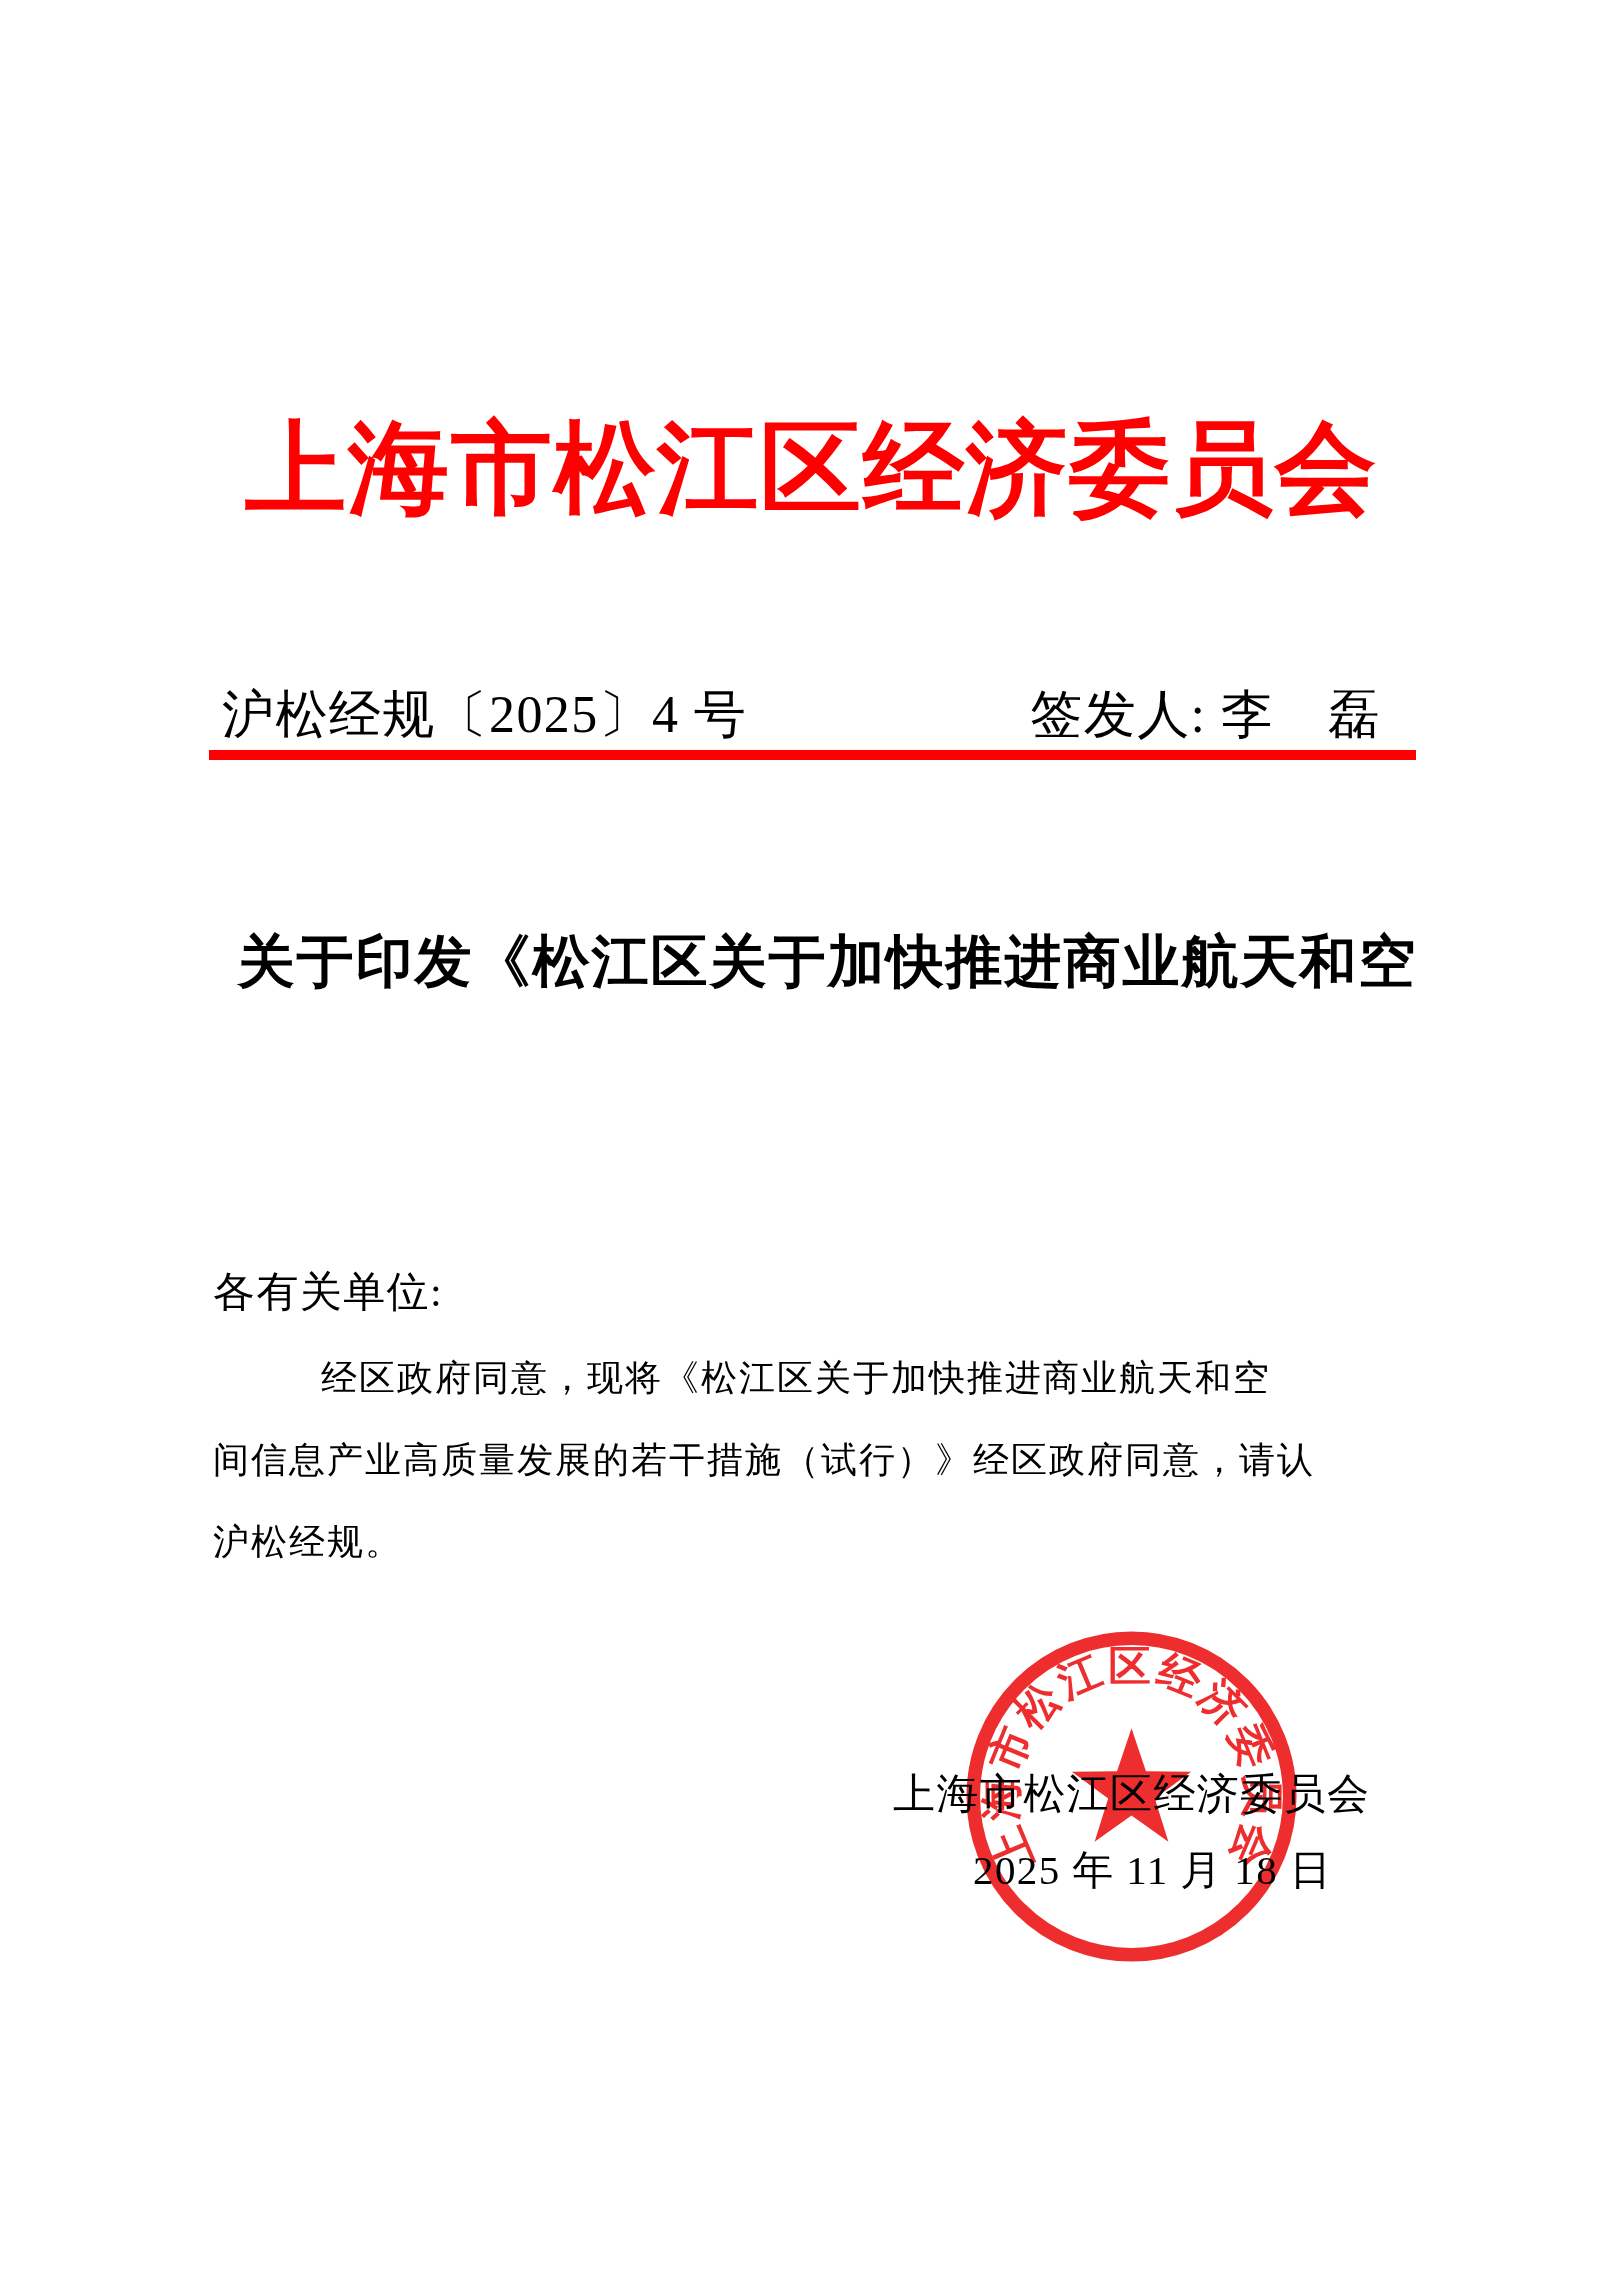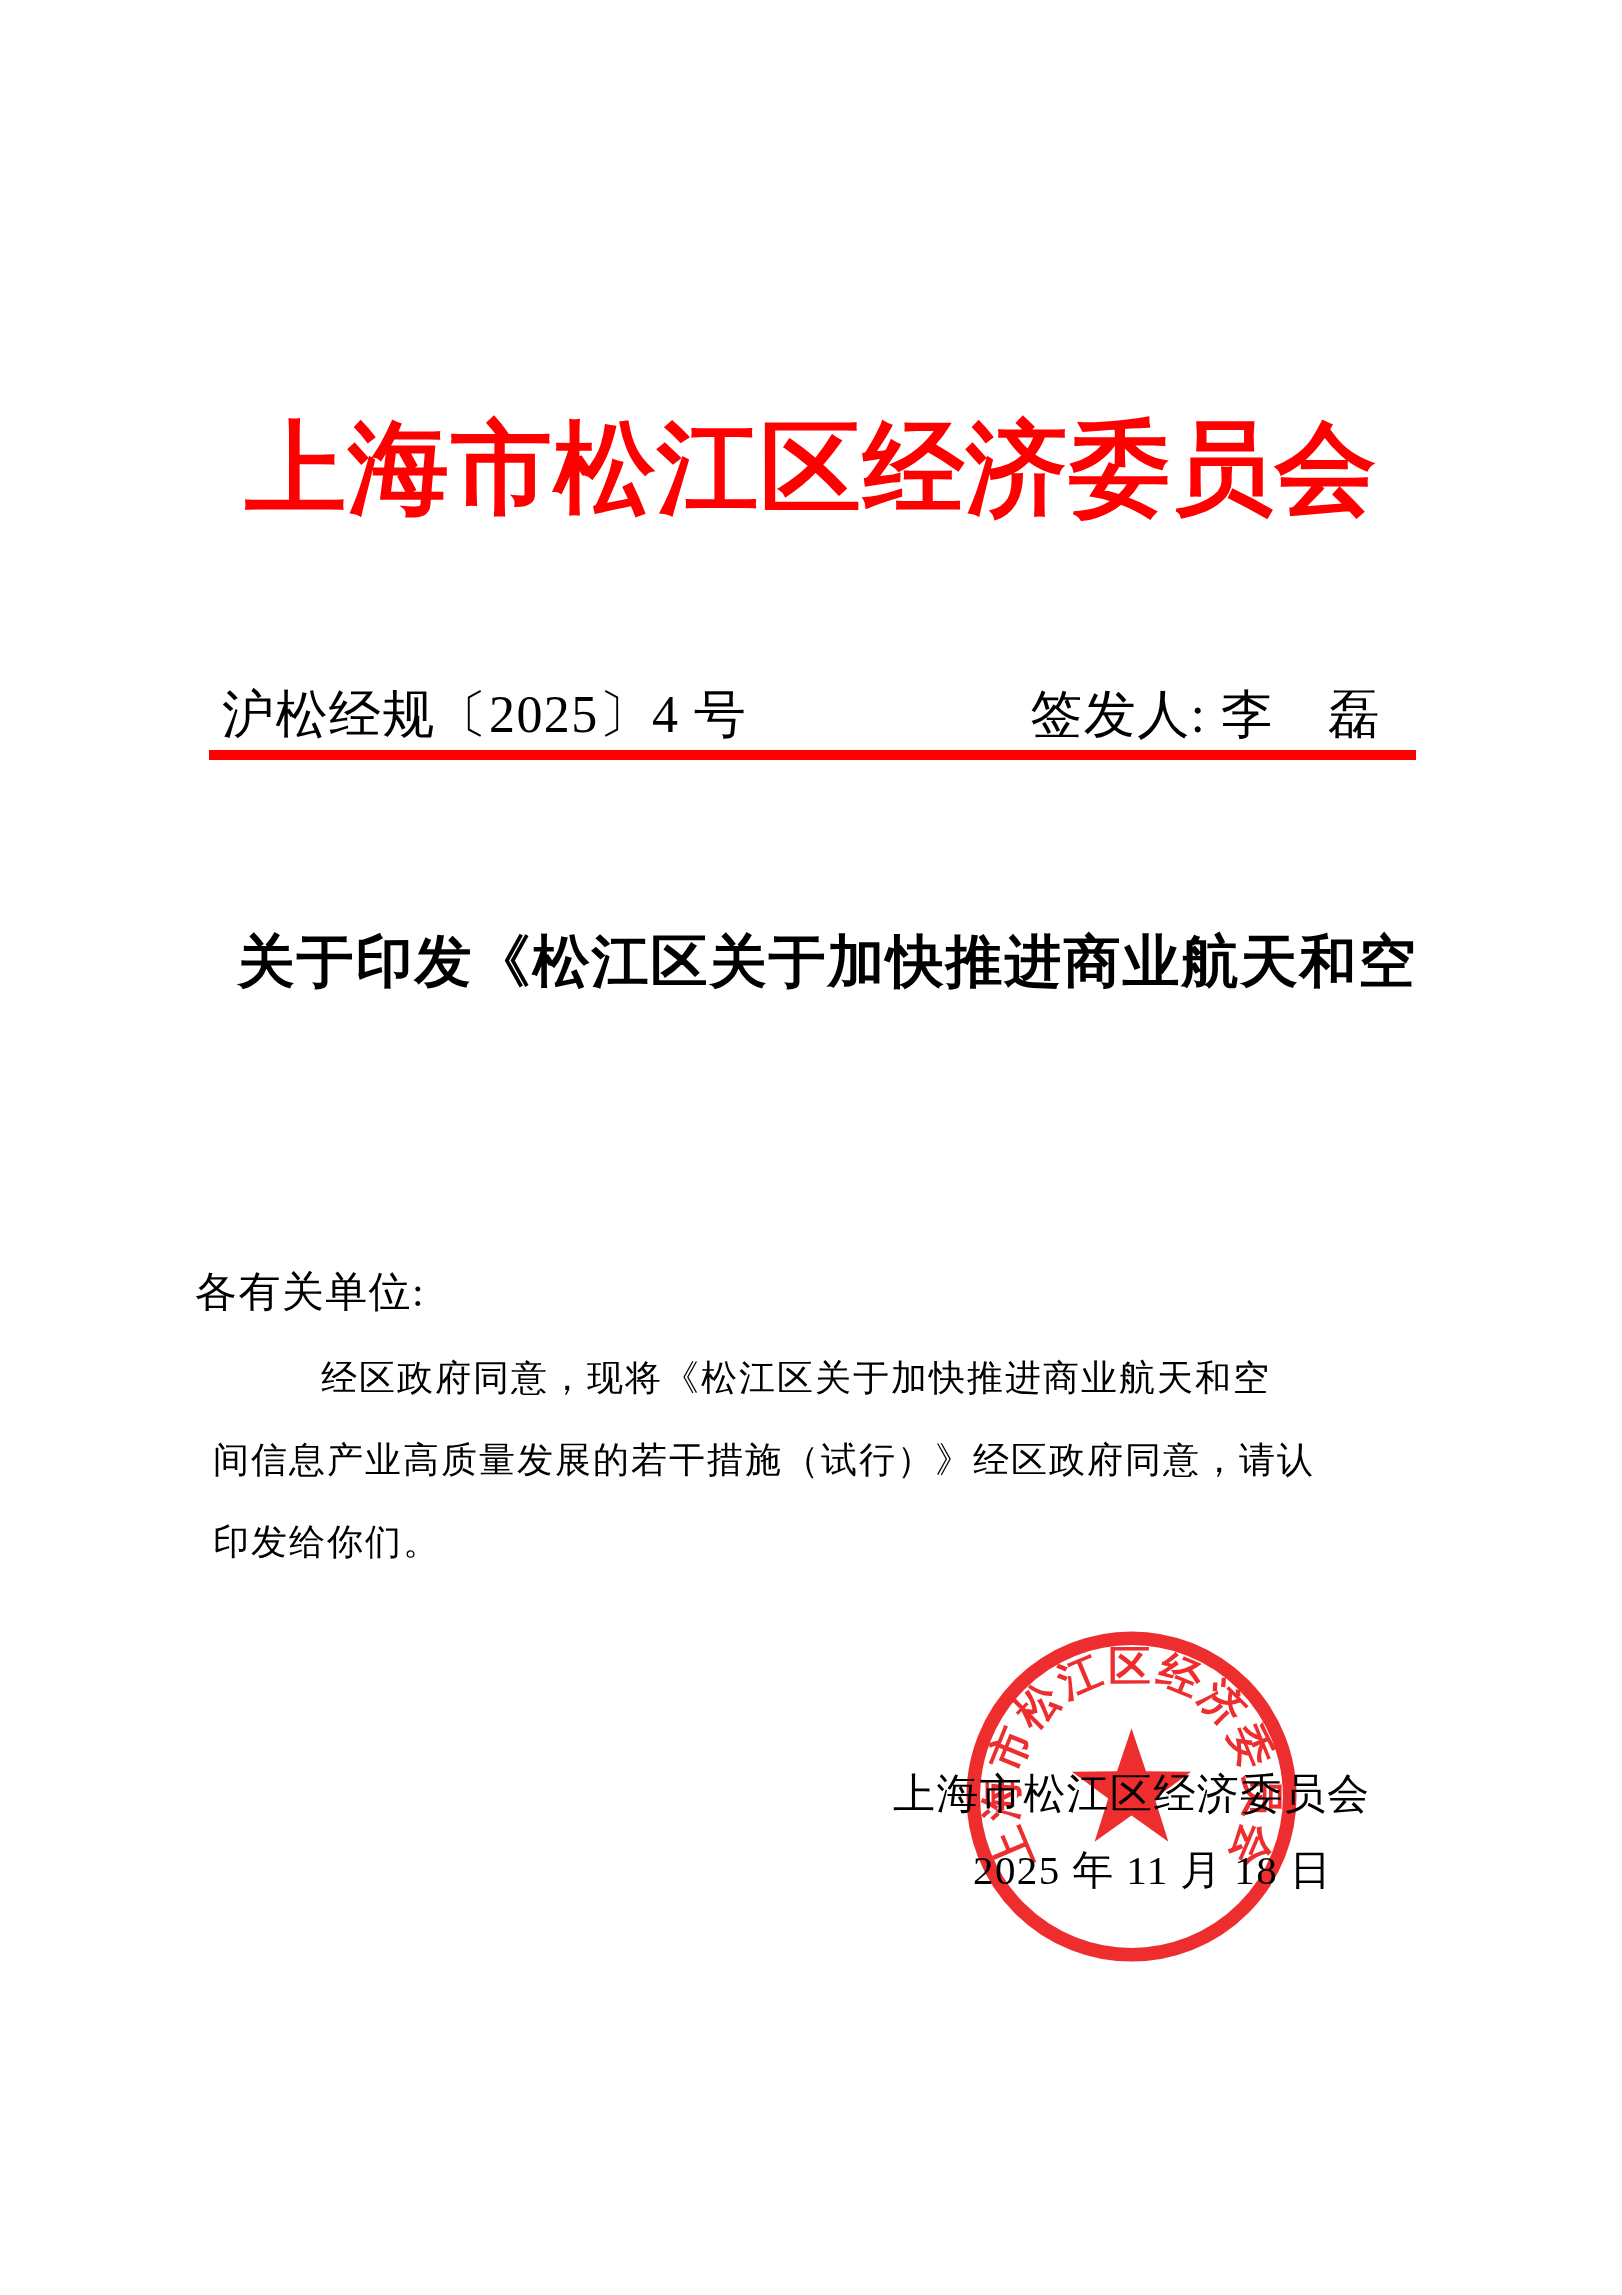--- a/index.html
+++ b/index.html
@@ -61,21 +61,21 @@
     font-size: 57px;
     line-height: 82px;
     font-weight: bold;
     letter-spacing: 2px;
   }
   .doc-title .line { white-space: nowrap; }
   
   .salutation {
     position: absolute;
     top: 1270px;
-    left: 195px;
+    left: 213px;
     font-size: 42px;
     line-height: 45px;
     letter-spacing: 1.4px;
     white-space: nowrap;
   }
   .body-text {
     position: absolute;
     top: 1337px;
     left: 213px;
     width: 1206px;
@@ -142,21 +142,21 @@
 
   <div class="doc-title">
     <div class="line">关于印发《松江区关于加快推进商业航天和空</div>
   </div>
 
   <div class="salutation">各有关单位:</div>
 
   <div class="body-text">
     <div class="line indent">经区政府同意，现将《松江区关于加快推进商业航天和空</div>
     <div class="line">间信息产业高质量发展的若干措施（试行）》经区政府同意，请认</div>
-    <div class="line">印发给你们。</div>
+    <div class="line">沪松经规。</div>
   </div>
 
   <div class="sign-org">上海市松江区经济委员会</div>
 
   <div class="sign-date">2025 年 11 月 18 日</div>
 
   <svg class="seal" viewBox="-250 -250 500 500" xmlns="http://www.w3.org/2000/svg">
     <defs>
       <path id="sealArc" d="M -139.3 97.5 A 170 170 0 1 1 139.3 97.5" fill="none"></path>
     </defs>

